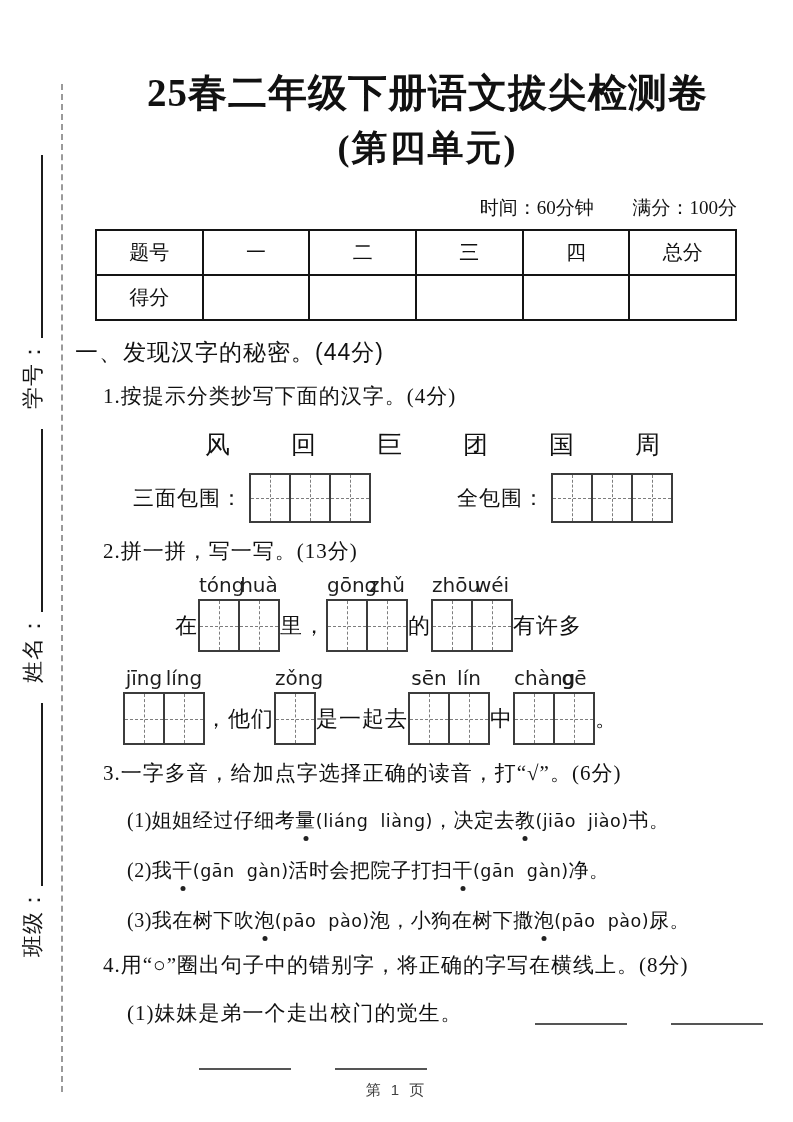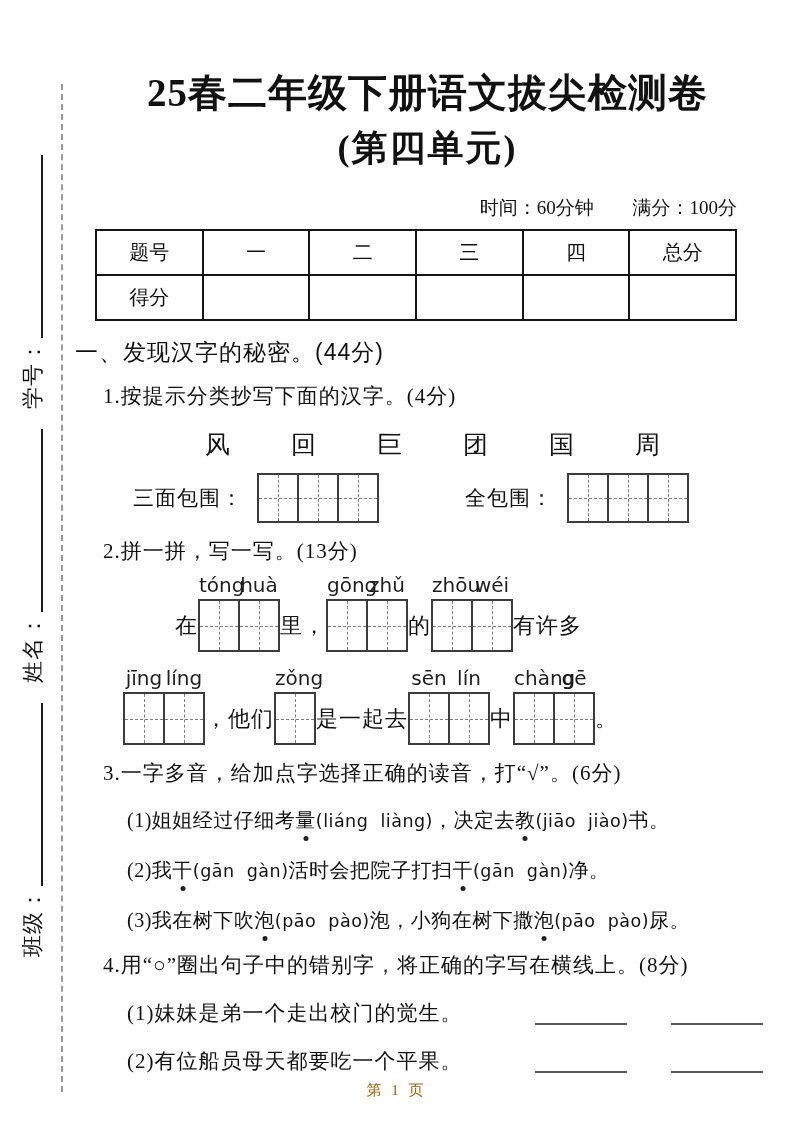--- a/index.html
+++ b/index.html
@@ -27,21 +27,21 @@
   table.score-table td{border:2px solid #141414;height:43px;text-align:center;
                        font-size:20px;padding:0;}
 
   .sec-heading{margin:16px 0 0 0;font-family:"Liberation Sans","DejaVu Sans",sans-serif;
                font-weight:normal;font-size:23px;letter-spacing:1px;}
   .q-prompt{margin:14px 0 0 28px;font-size:21px;letter-spacing:1px;}
 
   .hanzi-row{margin:18px 0 0 130px;width:455px;display:flex;justify-content:space-between;
              font-size:25px;}
   .q1-grids{margin:12px 0 0 58px;display:flex;align-items:center;}
-  .grid-group{display:flex;align-items:center;gap:8px;}
+  .grid-group{display:flex;align-items:center;}
   .grid-group + .grid-group{margin-left:86px;}
   .grid-label{font-size:21px;margin-right:6px;letter-spacing:1px;}
 
   .tian{display:flex;border:2px solid #3c3c3c;background:#fff;}
   .tian .cell{position:relative;width:38px;height:46px;border-right:2px solid #3c3c3c;}
   .tian .cell:last-child{border-right:none;}
   .tian .cell::before{content:"";position:absolute;left:50%;top:0;bottom:0;border-left:1px dashed #7d7d7d;}
   .tian .cell::after{content:"";position:absolute;top:50%;left:0;right:0;border-top:1px dashed #7d7d7d;}
   .tian.tall .cell{height:49px;}
 
@@ -59,21 +59,21 @@
   .dot-char{position:relative;display:inline-block;}
   .dot-char::after{content:"";position:absolute;left:50%;transform:translateX(-50%);
                    bottom:-4px;width:5px;height:5px;border-radius:50%;background:#222;}
 
   .q4-item{margin:20px 0 0 52px;font-size:21px;display:flex;align-items:center;letter-spacing:1px;}
   .blank{display:inline-block;width:92px;border-bottom:2px solid #555;height:1em;}
   .blank.b1{margin-left:72px;}
   .blank.b2{margin-left:44px;}
 
   .footer{position:absolute;left:0;right:0;bottom:22px;text-align:center;font-size:15px;
-          font-family:Liberation Serif, serif;letter-spacing:3px;color:#a16207;}
+          font-family:Liberation Sans, sans-serif;letter-spacing:3px;color:#404040;}
 </style>
 </head>
 <body>
 
 <div class="page">
 
   <div class="seal-dashed"></div>
   <div class="seal" id="seal">
       <span class="seal-field">
         <span class="seal-label">班级：</span>
@@ -243,21 +243,20 @@
       </div>
 
     <div class="q-prompt">4.用“○”圈出句子中的错别字，将正确的字写在横线上。(8分)</div>
     <div id="q4-items">
         <div class="q4-item">
           <span class="q4-text">(1)妹妹是弟一个走出校门的觉生。</span>
           <span class="blank b1"></span>
           <span class="blank b2"></span>
         </div>
         <div class="q4-item">
-          <span class="q4-text">(2)有位船员母天都要吃一个平果。</span>
           <span class="blank b1"></span>
           <span class="blank b2"></span>
         </div>
       </div>
   </div>
 
   <div class="footer">第 1 页</div>
 </div>
 
 </body></html>

